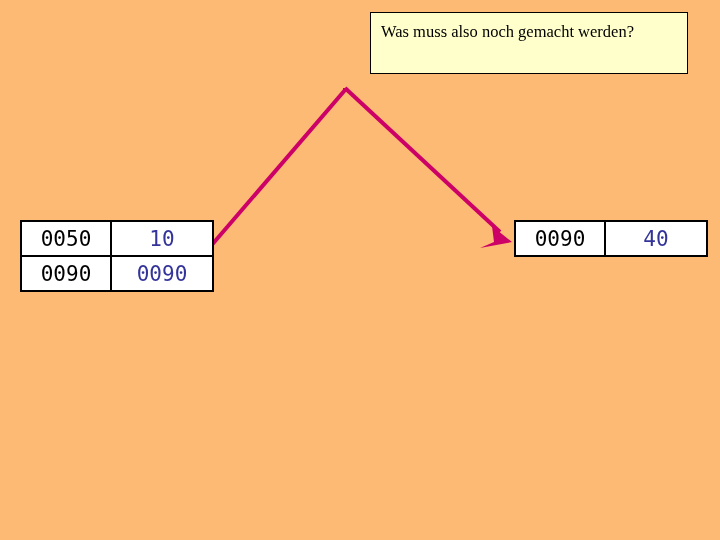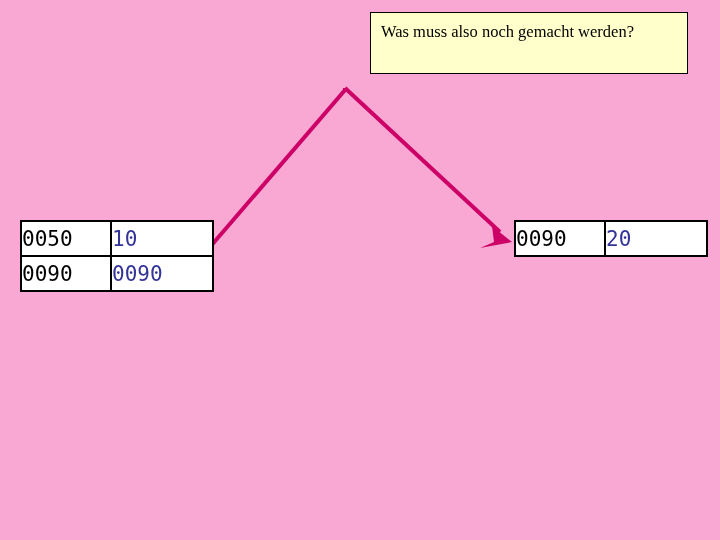--- a/index.html
+++ b/index.html
@@ -4,21 +4,21 @@
 <style>
   html, body {
     margin: 0;
     padding: 0;
     background: #ffffff;
   }
   #stage {
     position: relative;
     width: 720px;
     height: 540px;
-    background: #f9a8d4;
+    background: #fdba74;
     overflow: hidden;
     font-family: "Liberation Sans", sans-serif;
   }
 
   
   #callout {
     position: absolute;
     left: 370px;
     top: 12px;
     width: 318px;
@@ -49,20 +49,21 @@
   
   .mem-table {
     position: absolute;
     border-collapse: collapse;
     background: #ffffff;
   }
   .mem-table td {
     border: 2px solid #000000;
     padding: 0;
     height: 33px;
+    text-align: center;
     vertical-align: middle;
     font-family: "DejaVu Sans Mono", monospace;
     font-size: 21px;
     letter-spacing: 0px;
   }
   .addr-cell {
     color: #000000;
     width: 88px;
     font-size: 20px;
   }
@@ -101,18 +102,18 @@
       <td class="addr-cell">0090</td>
       <td class="val-cell">0090</td>
     </tr>
   </tbody>
     </table>
 
   <table class="mem-table" id="table-right">
     <tbody>
         <tr>
       <td class="addr-cell">0090</td>
-      <td class="val-cell">20</td>
+      <td class="val-cell">40</td>
     </tr>
   </tbody>
     </table>
 
 </div>
 
 </body></html>

